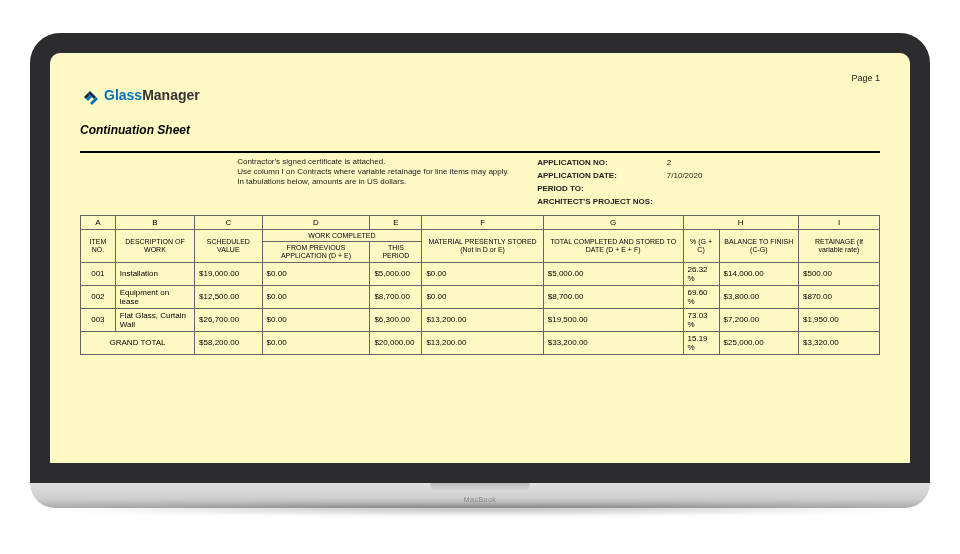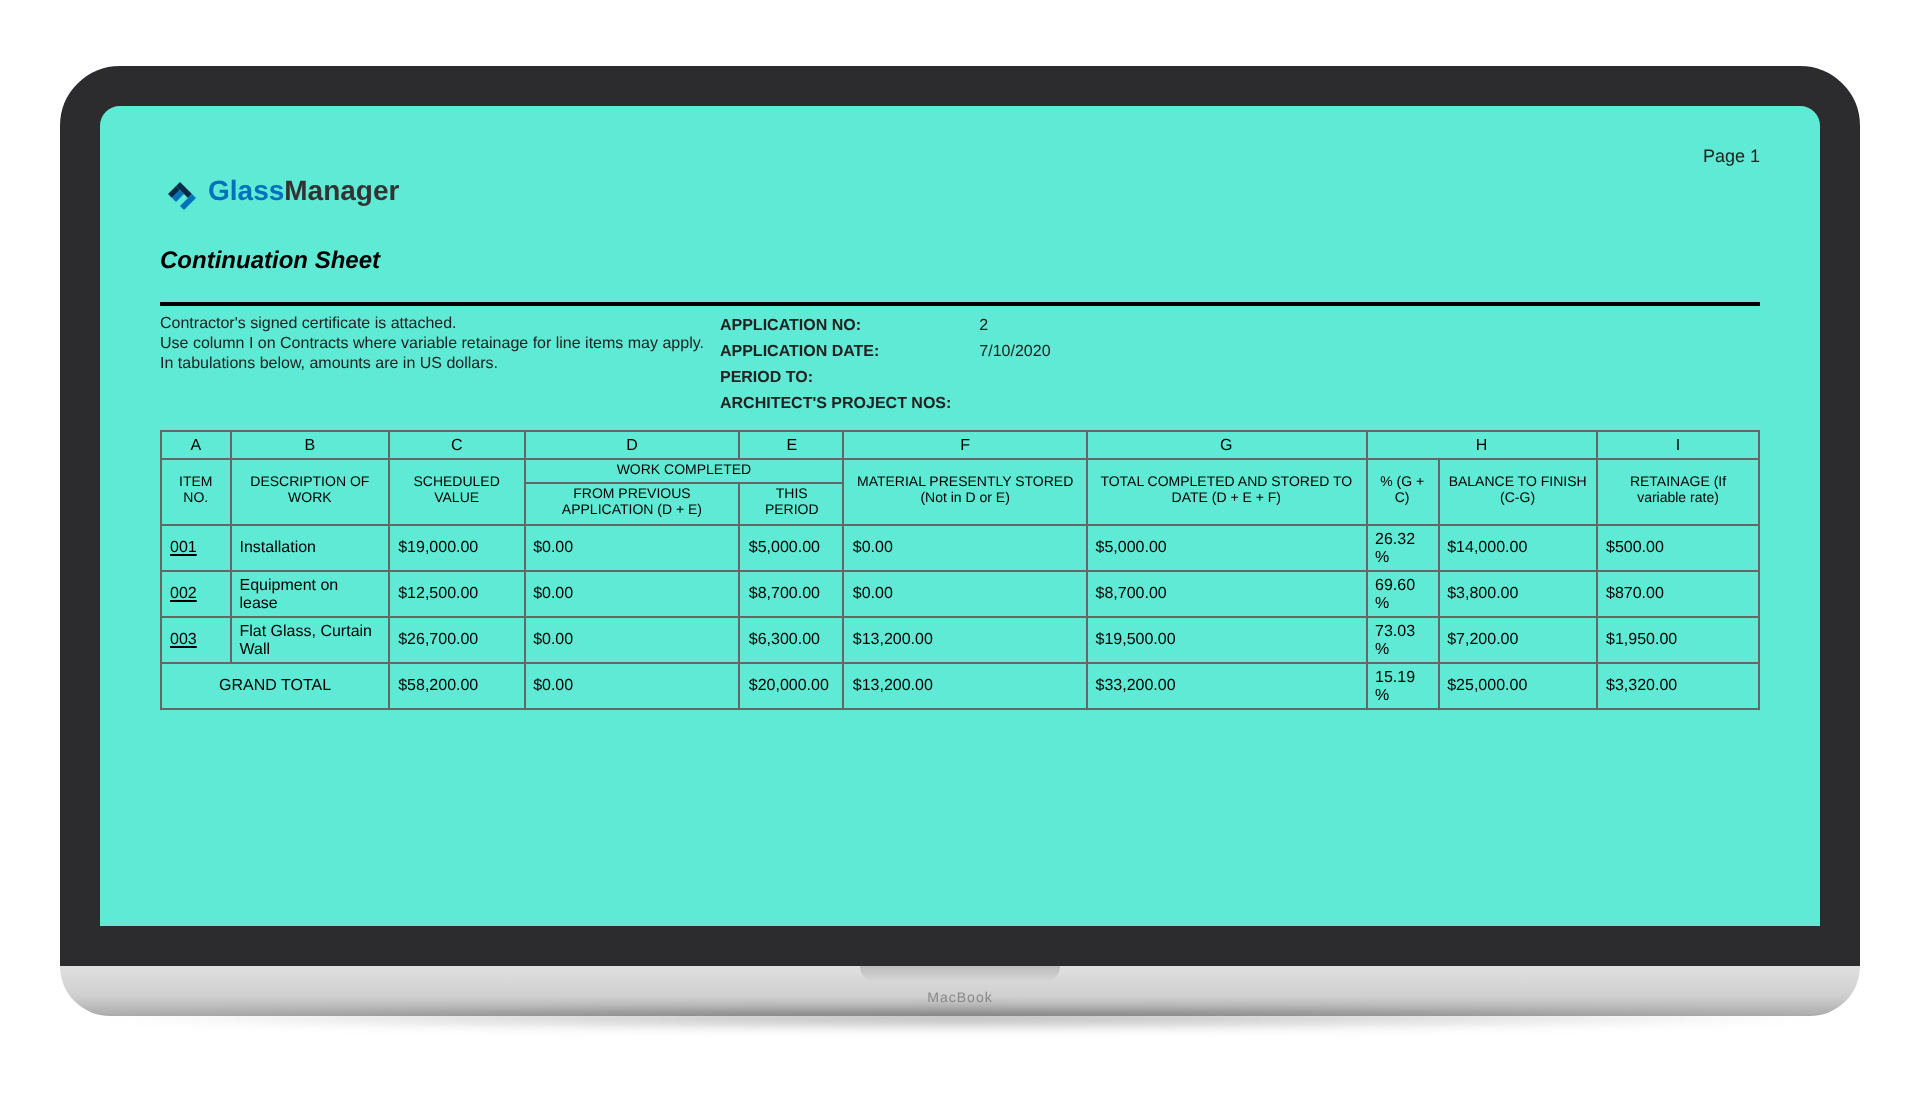--- a/index.html
+++ b/index.html
@@ -11,21 +11,21 @@
       background: #fff;
       font-family: Arial, Helvetica, sans-serif;
       padding: 0;
     }
     .laptop-shell {
       position: relative;
       width: 900px;
       box-shadow: 0 20px 40px rgba(0,0,0,0);
     }
     .laptop-screen {
-      background: #5eead4;
+      background: #fef9c3;
       border: 20px solid #2c2c2e;
       border-radius: 30px 30px 0 0;
       padding: 20px 30px;
       height: 450px;
       overflow: hidden;
       position: relative;
     }
     .laptop-base {
       position: relative;
       height: 25px;
@@ -86,23 +86,24 @@
     .sheet-title {
       font-style: italic;
       font-weight: bold;
       font-size: 12px;
       border-bottom: 2px solid #000;
       padding-bottom: 14px;
       margin-bottom: 2px;
     }
     .meta-row {
       display: flex;
-      justify-content: flex-start;
+      justify-content: center;
       font-size: 8px;
       color: #222;
+      gap: 20px;
     }
     .meta-notes { line-height: 1.3; padding-top: 2px; }
     .meta-fields { font-weight: bold; }
     .meta-fields table td { padding: 1px 6px; }
     .meta-fields table td:first-child { text-align: left; margin-left: 18px; }
     .meta-fields table td:last-child { font-weight: normal; min-width: 60px; }
 
     table.main {
       width: 100%;
       border-collapse: collapse;
@@ -110,21 +111,21 @@
       margin-top: 6px;
     }
     table.main th, table.main td {
       border: 1px solid #666;
       padding: 2px 4px;
     }
     table.main th { font-weight: normal; text-align: center; }
     .col-letters th { font-weight: normal; }
     .label-th { font-size: 7px; line-height: 1.1; }
     .num { }
-    .ctr { text-align: left; text-decoration: underline; }
+    .ctr { text-align: center; }
     .grand-row td { font-weight: normal; }
     .grand-label { text-align: center; }
   </style>
 </head>
 <body>
 
 <div class="laptop-shell">
   <div class="laptop-screen">
 
     <div class="page-number">Page 1</div>

